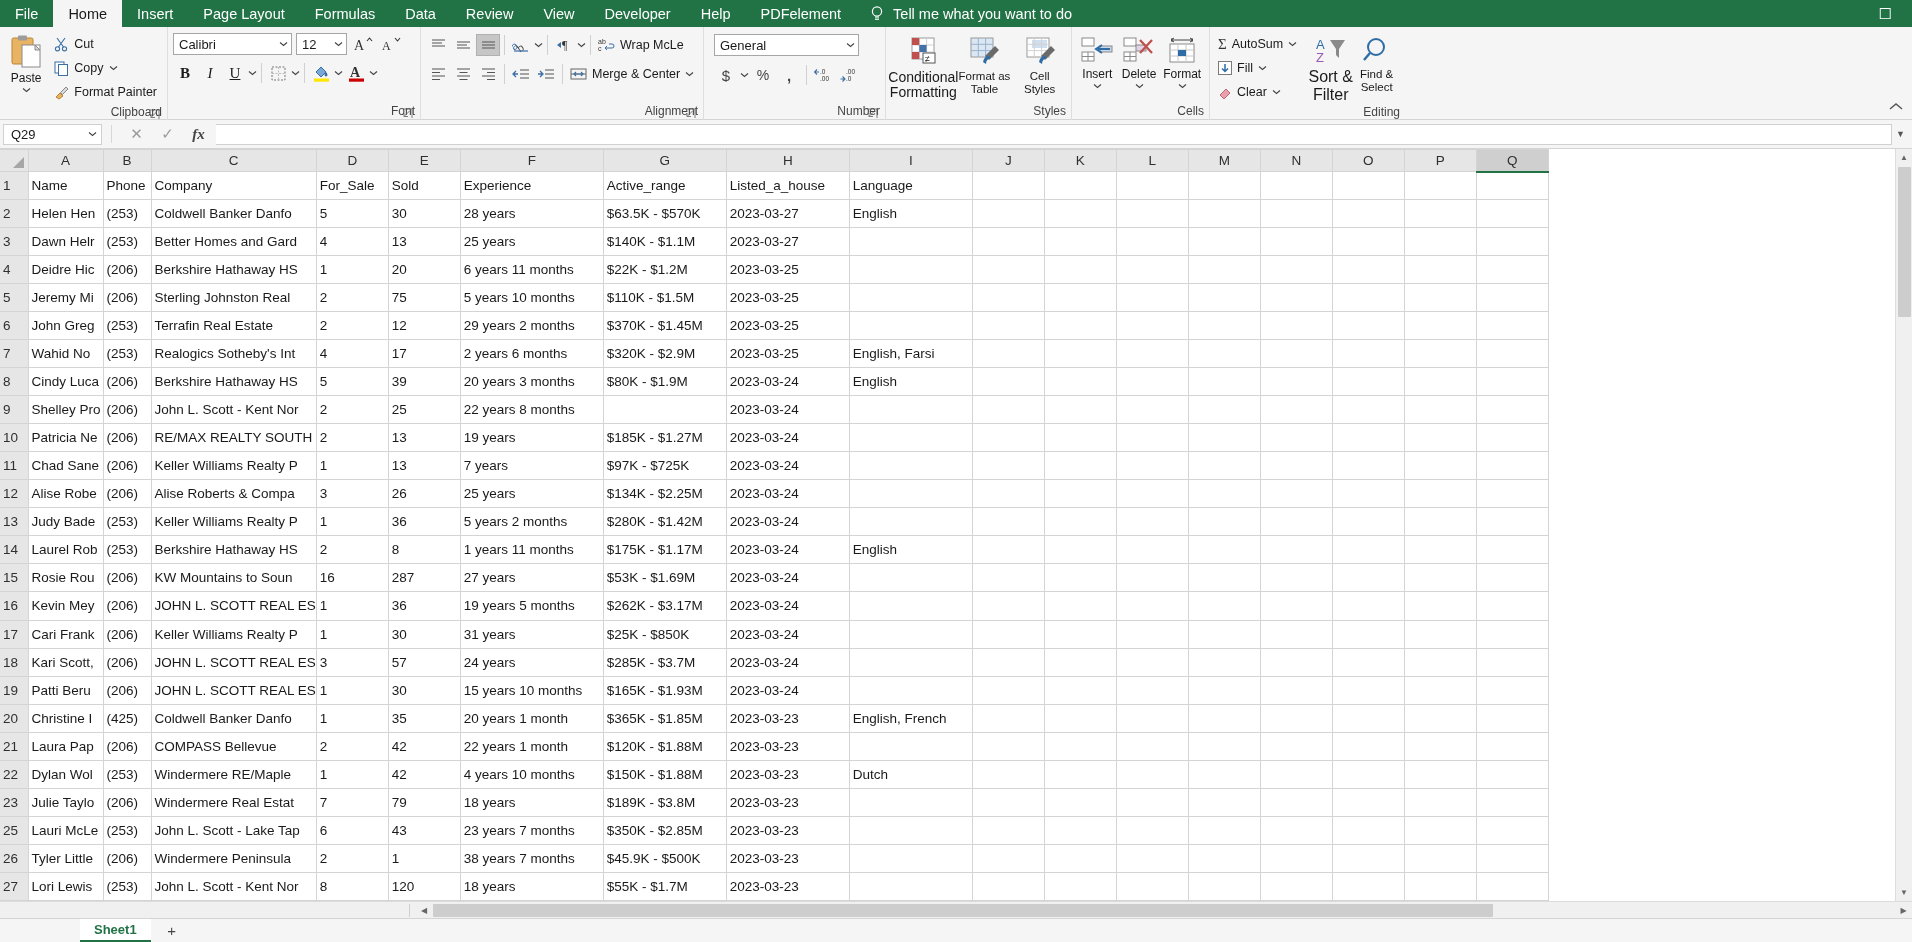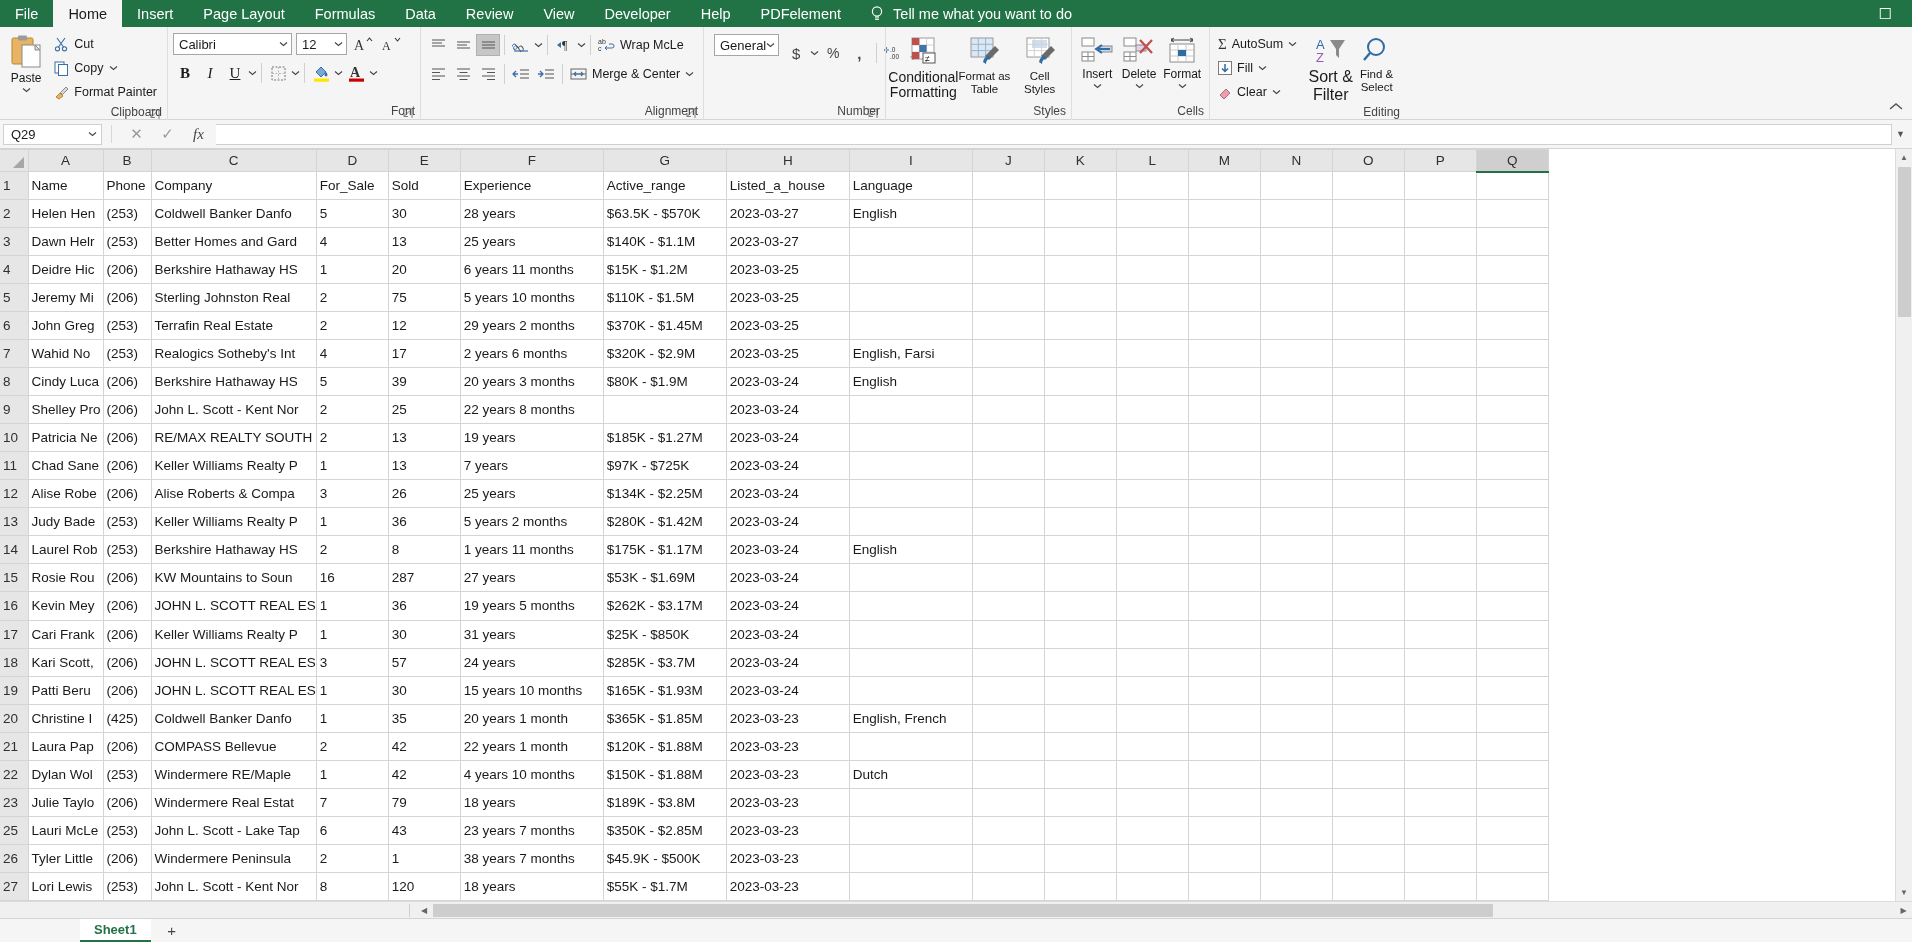--- a/index.html
+++ b/index.html
@@ -108,21 +108,21 @@
     border-bottom:1px solid #d4d4d4;
     padding:0 3px;
   }
   .namebox {
     width:99px; height:21px; background:#fff; border:1px solid #d0d0d0;
     display:flex; align-items:center; justify-content:space-between;
     padding:0 4px 0 7px; font-size:13px;
   }
   .fbar-sep { width:1px; height:18px; background:#d8d8d8; margin:0 9px; }
   .fbtn { width:31px; height:22px; display:flex; align-items:center; justify-content:center; color:#9a9a9a; font-size:15px; }
-  .fx { font-style:italic; font-family:"Liberation Serif", serif; font-size:15px; color:#444; }
+  .fx { font-style:italic; font-family:"Liberation Serif", serif; font-size:15px; color:#444;font-weight:bold; }
   .finput { flex:1; height:21px; background:#fff; border:1px solid #d0d0d0; border-left:none; margin-left:2px;
             display:flex; align-items:center; padding:0 6px; font-size:13px; }
   .fexpand { width:17px; height:21px; display:flex; align-items:center; justify-content:center; color:#555; font-size:9px;}
 
   
   .gridwrap { position:relative; height:calc(942px - 27px - 93px - 29px - 24px); display:flex; flex-direction:column; }
   .gridscroll { flex:1; overflow:hidden; position:relative; display:flex; }
 
   table.sheet { border-collapse:collapse; table-layout:fixed; background:#fff; }
   table.sheet th, table.sheet td {
@@ -463,21 +463,21 @@
     <div class="group-label">
       <span>Alignment</span>
       <svg class="dialog-launcher" viewBox="0 0 11 11">
           <path d="M1 1 H10 V10" fill="none" stroke="#555" stroke-width="1"></path>
           <path d="M2 8.5 L7.5 3 M2 8.5 H6 M2 8.5 V5" stroke="#555" stroke-width="1" fill="none"></path>
         </svg>
     </div>
   </div>
 
   <div class="group" style="width:182px">
-    <div class="group-body" style="padding-top:3px">
+    <div class="group-body" style="flex-direction:column;padding-top:3px">
       <div class="combo" style="width:145px;margin-left:5px">
         <span class="cv">General</span>
         <svg width="9" height="6" viewBox="0 0 9 6">
             <path d="M1 1.5 L4.5 4.5 L8 1.5" fill="none" stroke="#444" stroke-width="1.1"></path>
           </svg>
       </div>
       <div class="row" style="margin-top:8px;gap:2px;margin-left:5px">
         <div class="iconbtn">
             <span style="font-size:15px;color:#444">$</span>
           </div>
@@ -761,21 +761,21 @@
             <td></td>
           </tr>
           <tr>
             <td class="rowhead">4</td>
             <td>Deidre Hic</td>
             <td>(206) </td>
             <td>Berkshire Hathaway HS</td>
             <td>1</td>
             <td>20</td>
             <td>6 years 11 months</td>
-            <td>$15K - $1.2M</td>
+            <td>$22K - $1.2M</td>
             <td>2023-03-25</td>
             <td></td>
             <td></td>
             <td></td>
             <td></td>
             <td></td>
             <td></td>
             <td></td>
             <td></td>
             <td></td>

